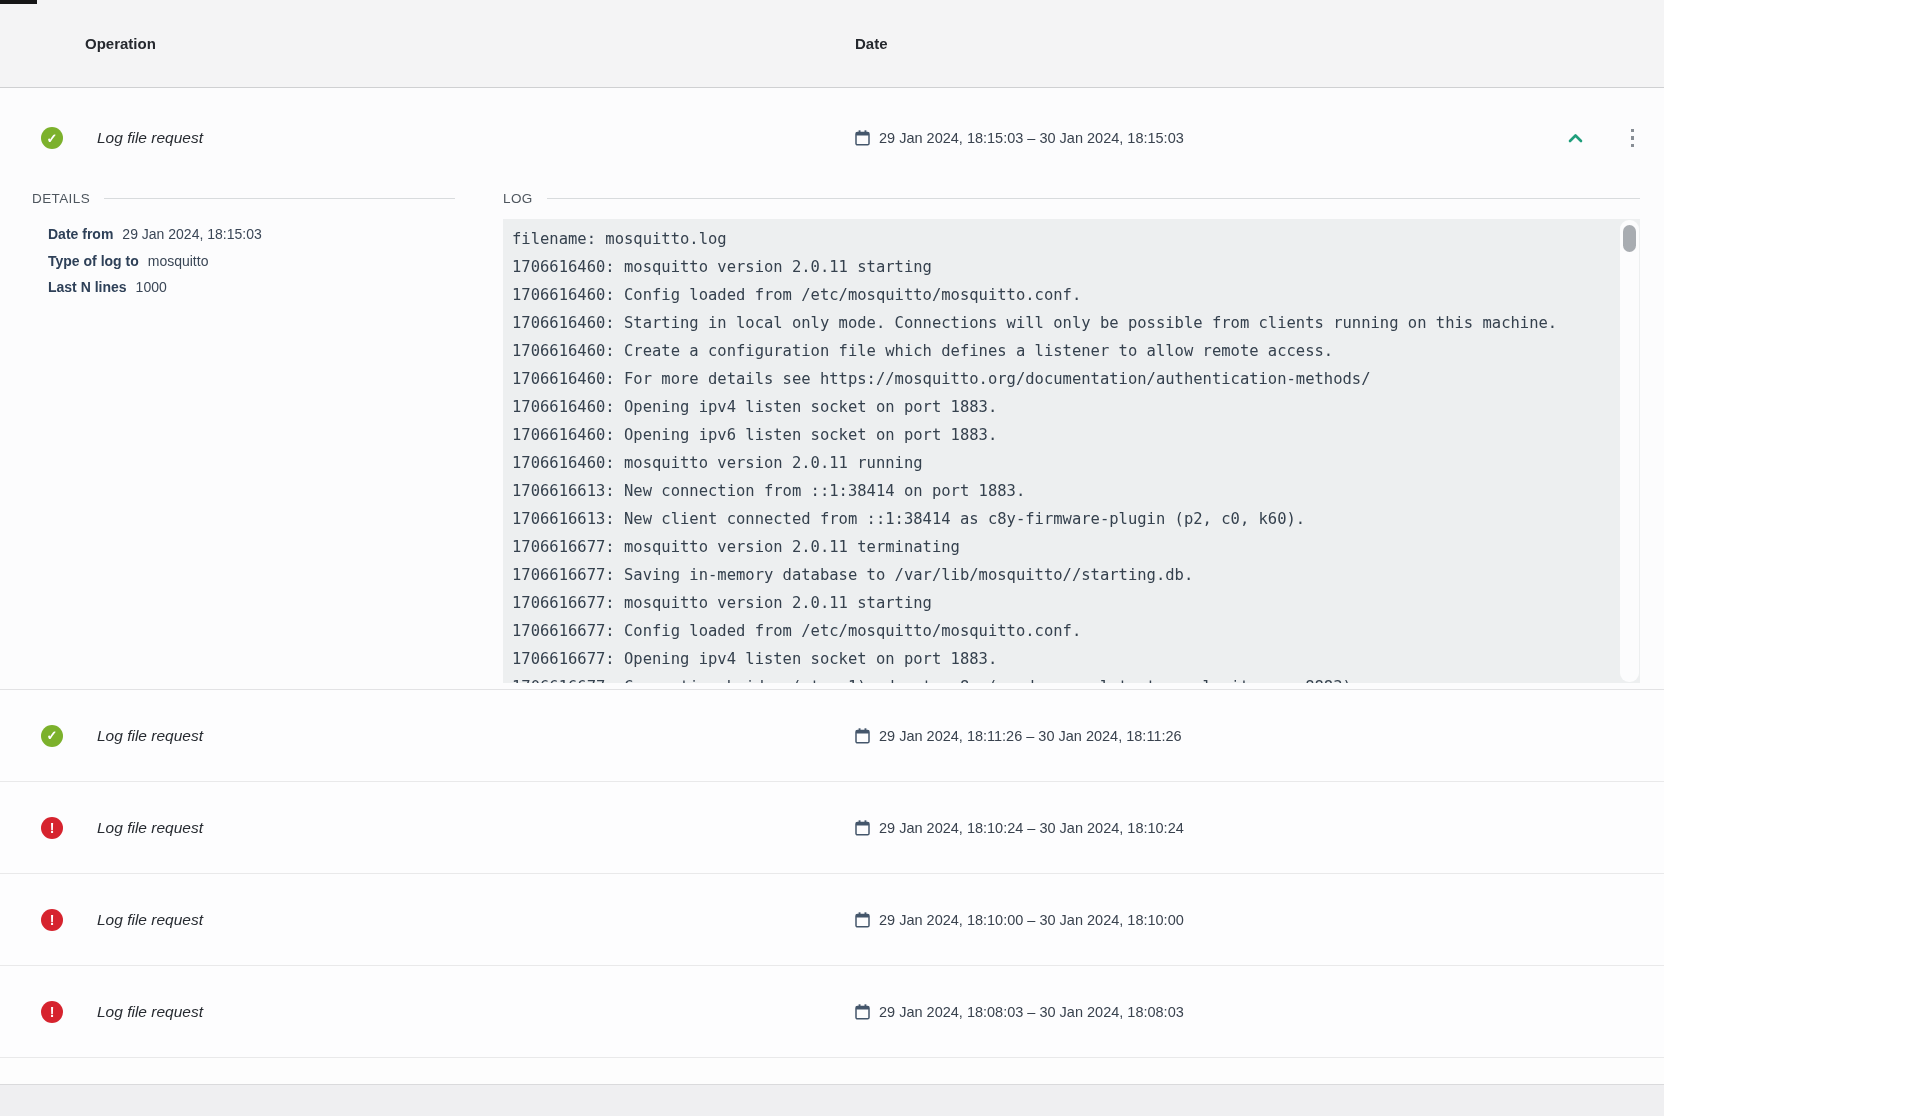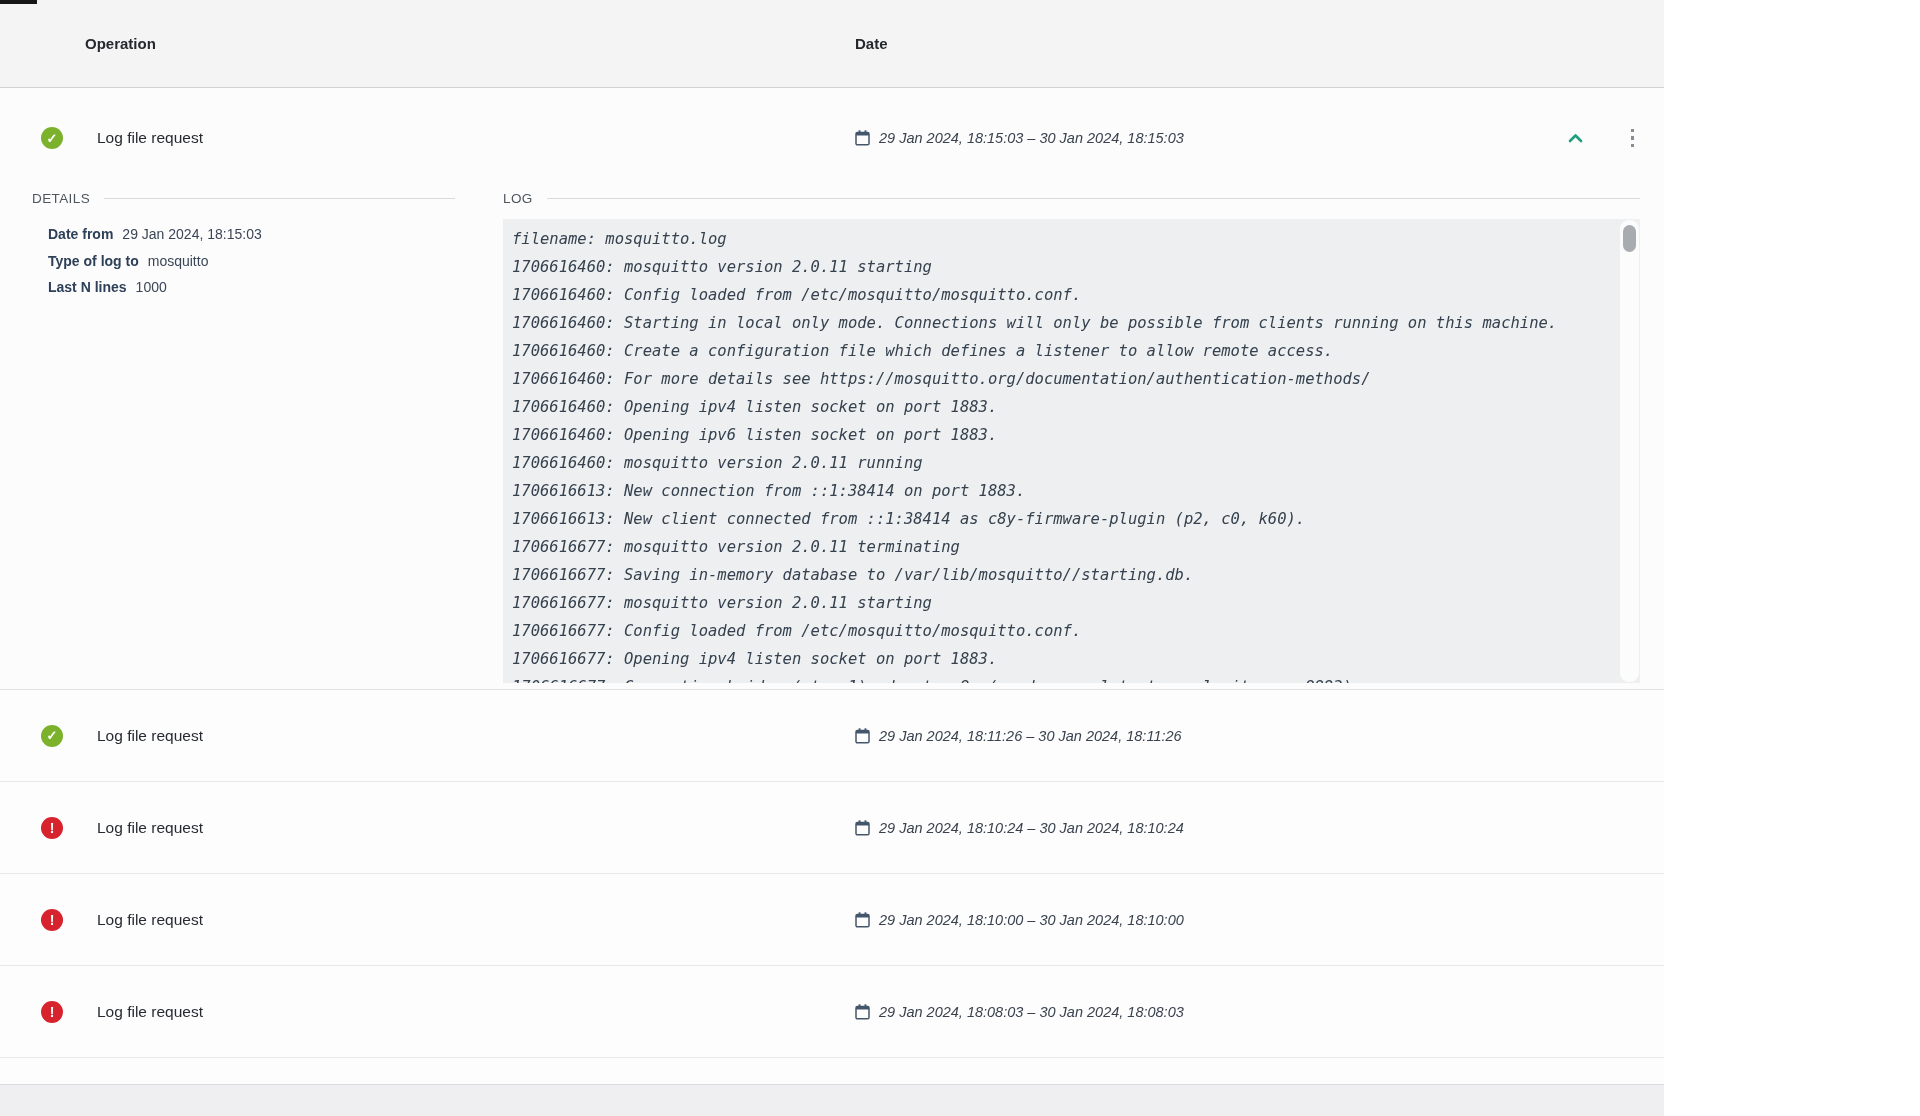--- a/index.html
+++ b/index.html
@@ -14,22 +14,22 @@
   .th-op { flex:0 0 855px; padding-left:85px; font-size:15px; font-weight:bold; color:#25282e; }
   .th-date { font-size:15px; font-weight:bold; color:#25282e; }
 
   
   .op-cell { flex:0 0 855px; display:flex; align-items:center; padding-left:41px; }
   .status-icon { width:22px; height:22px; border-radius:50%; color:#fff; display:flex;
                  align-items:center; justify-content:center; font-size:13px; font-weight:bold;
                  margin-right:34px; flex:0 0 22px; line-height:1; }
   .status-icon.success { background:#7cb12c; }
   .status-icon.error { background:#d6232e; font-size:14px; }
-  .op-label { font-size:15.5px; color:#272b31; }
-  .date-cell { display:flex; align-items:center; gap:9px; font-size:14.5px; color:#39424e;font-style:italic; }
+  .op-label { font-size:15.5px; color:#272b31;font-style:italic; }
+  .date-cell { display:flex; align-items:center; gap:9px; font-size:14.5px; color:#39424e; }
   .cal { flex:0 0 15px; }
 
   
   .expanded { background:#fcfcfd; border-bottom:1px solid #e2e2e4; }
   .expanded-head { height:100px; display:flex; align-items:center; position:relative; cursor:pointer; }
   .row-controls { margin-left:auto; display:flex; align-items:center; gap:40px; padding-right:26px; }
   .chevron-btn, .kebab-btn { background:none; border:none; cursor:pointer; display:flex;
                  flex-direction:column; align-items:center; justify-content:center; padding:4px; }
   .kebab-btn span { width:3.5px; height:3.5px; background:#888e95; margin:2px 0; }
 
@@ -40,21 +40,21 @@
                    font-size:13.5px; color:#4e565e; letter-spacing:.4px; }
   .section-title::after { content:""; flex:1; height:1px; background:#d8dbdd; }
 
   .details-fields { margin-top:13px; }
   .detail-row { font-size:14px; line-height:26.5px; color:#3a4656; }
   .detail-label { font-weight:bold; color:#2e4058; margin-right:9px;margin-left:16px; }
 
   .log-box { position:relative; margin-top:11px; height:464px; background:#edeff0;
              overflow:hidden; padding:6px 30px 0 9px; cursor:text; }
   .log-line { font-family:"DejaVu Sans Mono", monospace; font-size:15.5px; line-height:28px;
-              white-space:pre; color:#35414e;font-style:italic; }
+              white-space:pre; color:#35414e; }
   .log-scroll { position:absolute; top:1px; right:1px; width:19px; height:calc(100% - 2px);
                 background:#fcfcfd; border-radius:9px; }
   .log-thumb { position:absolute; top:5px; left:3px; width:13px; height:27px;
                background:#a8acb1; border-radius:7px; cursor:pointer; }
 
   
   .row { height:92px; display:flex; align-items:center; background:#fdfdfe;
          border-bottom:1px solid #e9e9ea; cursor:pointer; }
 
   .bottom-band { position:absolute; left:0; right:0; bottom:0; height:32px;

